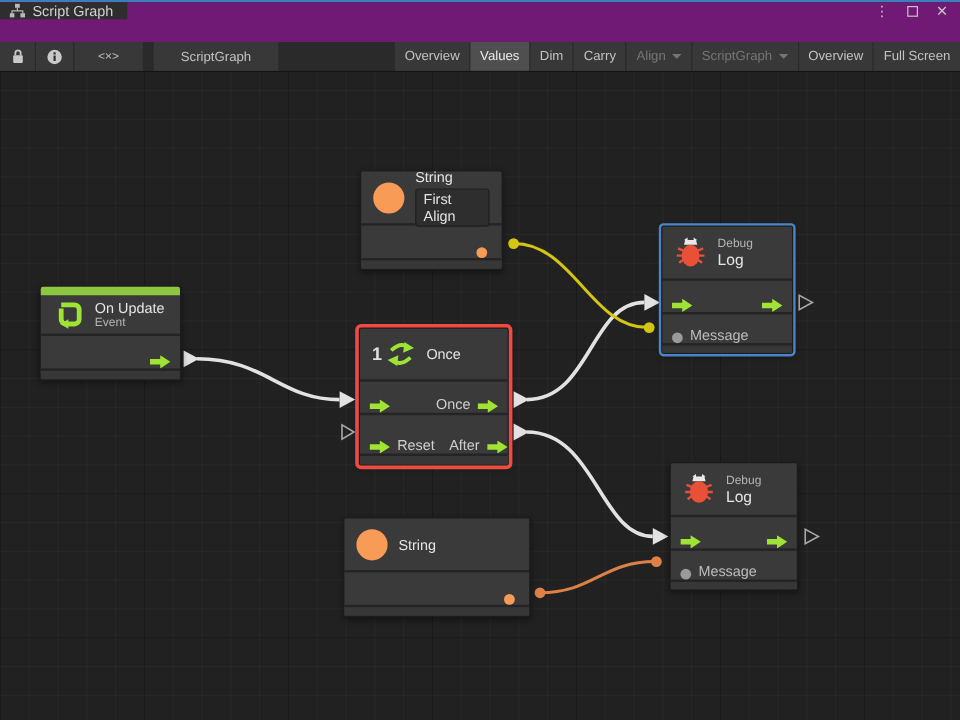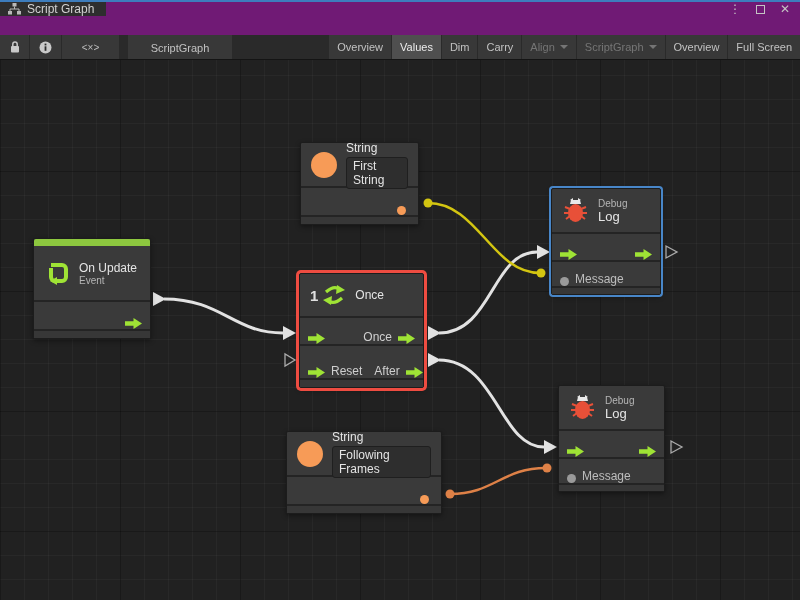--- a/index.html
+++ b/index.html
@@ -167,32 +167,32 @@
     <polygon points="285,294 285,306 295,300" fill="none" stroke="#ababab" stroke-width="1.3"></polygon>
     <polygon points="666,186 666,198 677,192" fill="none" stroke="#ababab" stroke-width="1.3"></polygon>
     <polygon points="671,381 671,393 682,387" fill="none" stroke="#ababab" stroke-width="1.3"></polygon>
   </svg>
 
   <div class="node" style="left:300px; top:82px; width:119px">
     <div class="nhead" style="height:45px">
       <div class="circle-lg"></div>
       <div>
         <div class="ntitle">String</div>
-        <span class="strfield">First String</span>
+        <span class="strfield">First Align</span>
       </div>
     </div>
     <div class="nrow" style="height:27px; justify-content:flex-end">
       <div class="dot-out" style="margin-right:4px"></div>
     </div>
     <div class="nfoot" style="height:9px"></div>
   </div>
 
   <div class="node" style="left:33px; top:178px; width:118px">
     <div class="greenbar"></div>
-    <div class="nhead" style="height:56px">
+    <div class="nhead" style="height:34px">
       <svg width="26" height="26" viewBox="0 0 26 26">
         <path d="M9 5 H18 a4 4 0 0 1 4 4 v8 a4 4 0 0 1 -4 4 H11 a4 4 0 0 1 -4 -4 V10" stroke="#9fe335" stroke-width="4" fill="none" stroke-linecap="square"></path>
         <polygon points="13,17 13,25 6,21" fill="#9fe335"></polygon>
       </svg>
       <div>
         <div class="ntitle">On Update</div>
         <div class="nsub">Event</div>
       </div>
     </div>
     <div class="nrow" style="height:27px; justify-content:flex-end">
@@ -312,21 +312,20 @@
       <span class="plabel" style="color:#bdbdbd">Message</span>
     </div>
     <div class="nfoot" style="height:8px"></div>
   </div>
 
   <div class="node" style="left:286px; top:371px; width:156px">
     <div class="nhead" style="height:45px">
       <div class="circle-lg"></div>
       <div>
         <div class="ntitle">String</div>
-        <span class="strfield">Following Frames</span>
       </div>
     </div>
     <div class="nrow" style="height:27px; justify-content:flex-end">
       <div class="dot-out" style="margin-right:4px"></div>
     </div>
     <div class="nfoot" style="height:9px"></div>
   </div>
 
 </div>
 

